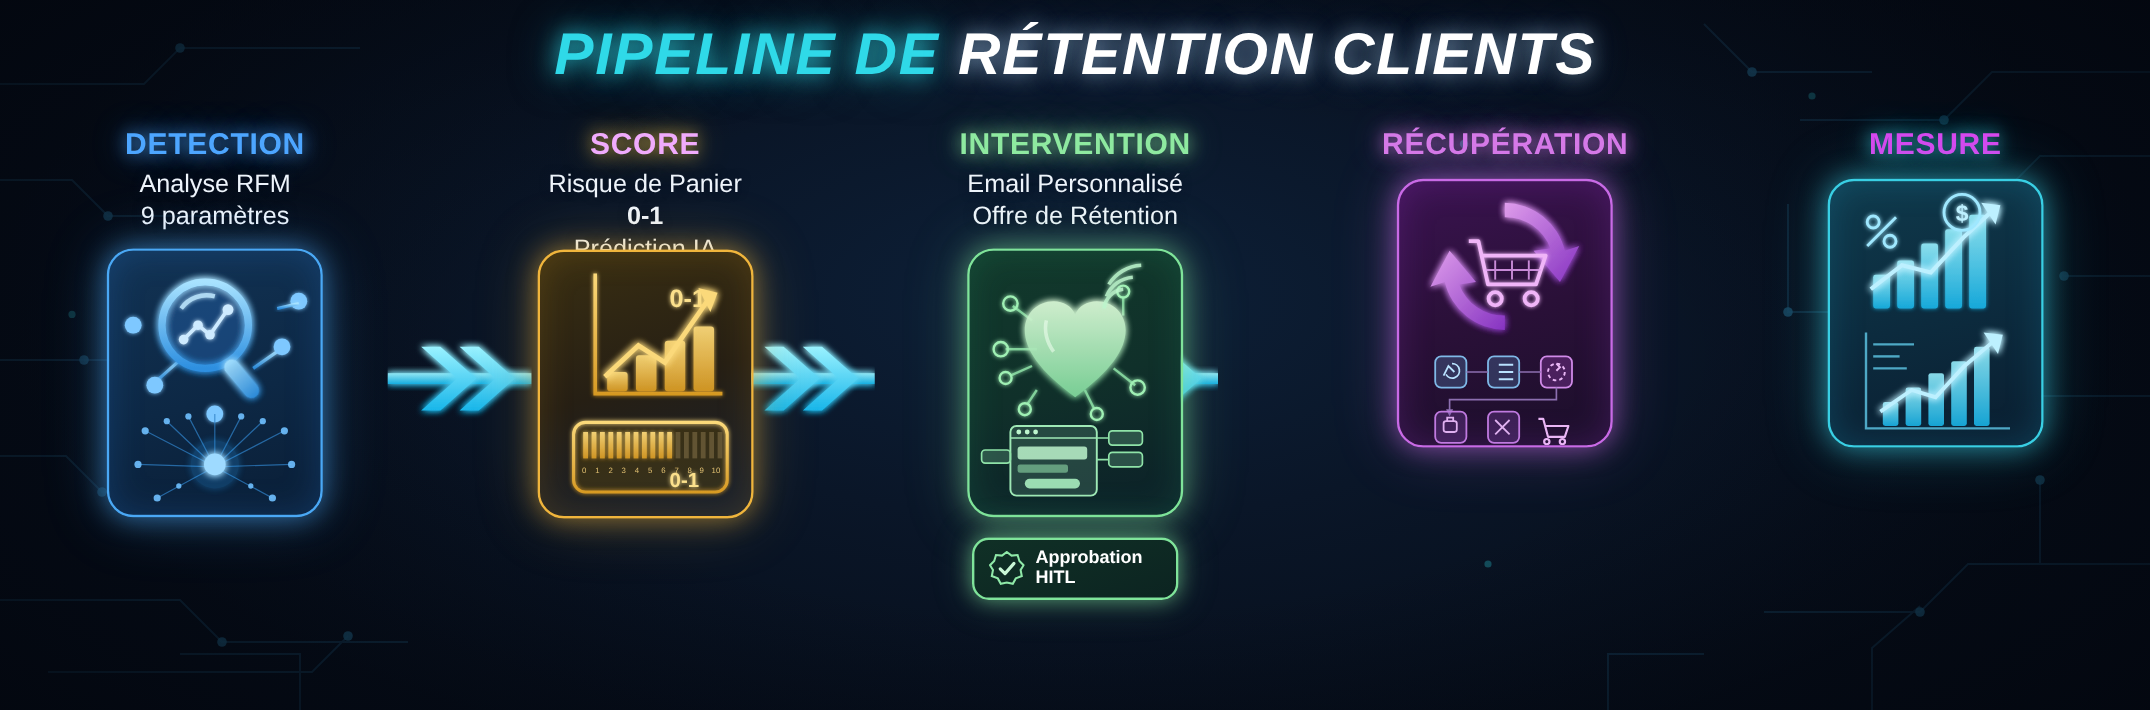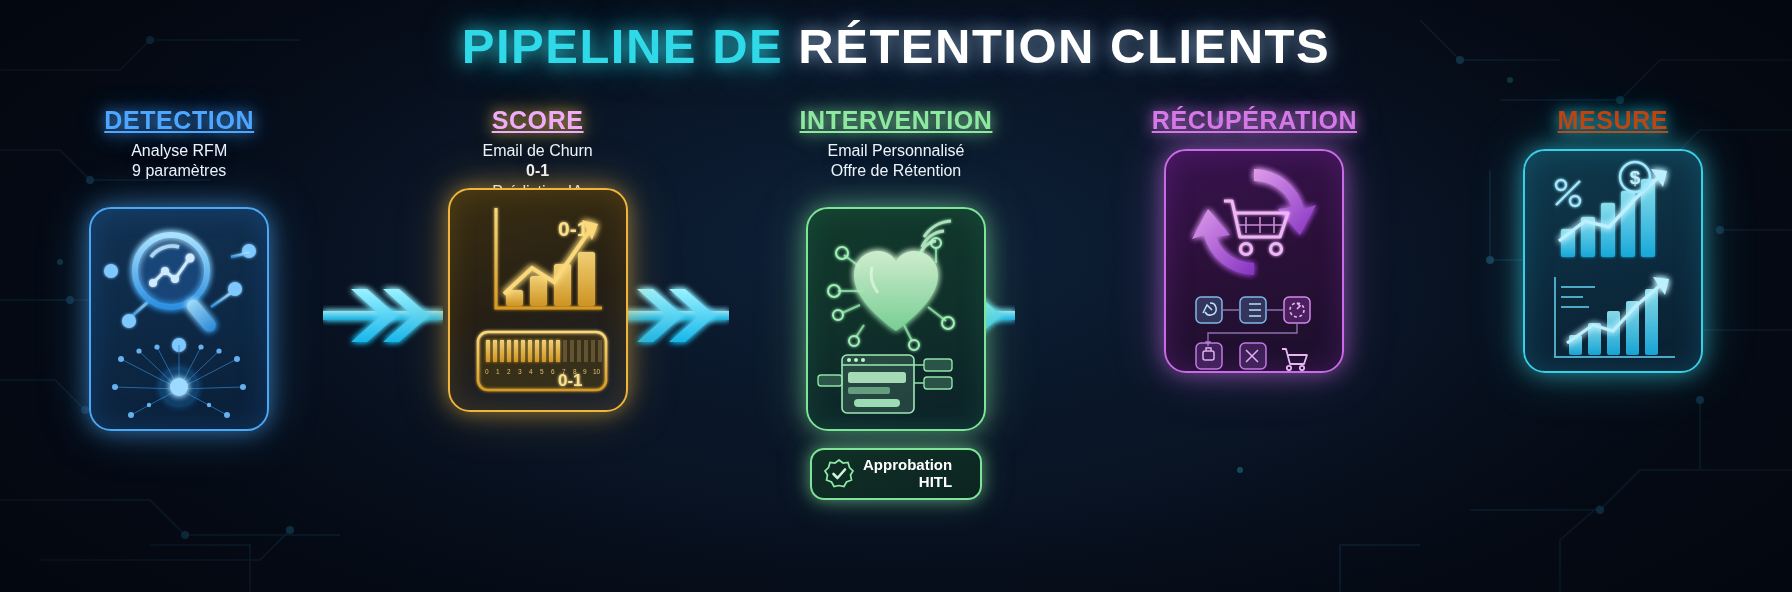--- a/index.html
+++ b/index.html
@@ -14,32 +14,32 @@
   
   .bg-base{position:absolute;inset:0;
     background:
       radial-gradient(ellipse 50% 70% at 50% 42%, #0d2038 0%, #0a1628 45%, #060d19 100%);
   }
   .bg-circuit{position:absolute;inset:0;opacity:.55;}
   .bg-vignette{position:absolute;inset:0;
     background:radial-gradient(ellipse 70% 90% at 50% 50%, rgba(0,0,0,0) 40%, rgba(2,5,12,.85) 100%);}
 
   
-  .title-wrap{position:absolute;top:22px;left:0;right:0;text-align:center;z-index:12;}
+  .title-wrap{position:absolute;top:22px;left:0;right:0;text-align:center;z-index:12;font-style:italic;}
   .title{font-size:49px;font-weight:bold;letter-spacing:1.5px;line-height:1;display:inline-block;}
   .t-cyan{color:#2fd9e8;text-shadow:0 0 18px rgba(47,217,232,.85),0 0 38px rgba(47,217,232,.5);}
   .t-white{color:#ffffff;text-shadow:0 0 16px rgba(190,225,255,.55),0 0 34px rgba(120,180,255,.3);}
 
   
   .cols{position:absolute;top:108px;left:0;right:0;height:420px;
         display:flex;z-index:10;}
   .col{flex:1 1 0;position:relative;display:flex;flex-direction:column;align-items:center;}
 
-  .col-head{font-size:25px;font-weight:bold;letter-spacing:.6px;line-height:1;margin-bottom:8px;text-decoration:underline;}
-  .col-sub{font-size:16px;color:#eef4fb;line-height:1.28;text-align:center;font-weight:400;
+  .col-head{font-size:25px;font-weight:bold;letter-spacing:.6px;line-height:1;margin-bottom:8px;}
+  .col-sub{font-size:21px;color:#eef4fb;line-height:1.28;text-align:center;font-weight:400;
            text-shadow:0 0 8px rgba(10,20,40,.9);}
   .subs{min-height:58px;}
 
   
   .card{position:relative;width:176px;height:220px;border-radius:22px;margin-top:8px;
         border:2.5px solid;overflow:hidden;}
 
   
   .c-blue{border-color:#4aa8f5;background:linear-gradient(165deg,#123354 0%,#0d2845 55%,#0a1e36 100%);
           box-shadow:0 0 22px rgba(74,168,245,.55),0 0 52px rgba(74,168,245,.28),inset 0 0 28px rgba(40,120,210,.25);}
@@ -55,21 +55,21 @@
   .card svg{position:absolute;inset:0;width:100%;height:100%;}
 
   
   .arrow-layer{position:absolute;top:108px;left:0;right:0;height:420px;z-index:9;pointer-events:none;}
   .arrow{position:absolute;top:173px;width:120px;height:70px;}
 
   
   .hitl{position:absolute;top:340px;width:172px;height:52px;border-radius:14px;
         border:2.5px solid #7fe49a;background:linear-gradient(160deg,#103026 0%,#0c2421 100%);
         box-shadow:0 0 16px rgba(127,228,154,.55),0 0 34px rgba(127,228,154,.25);
-        display:flex;align-items:center;gap:9px;padding:0 12px;box-sizing:border-box;z-index:13;text-align:right;}
+        display:flex;align-items:center;gap:9px;padding:0 12px;box-sizing:border-box;z-index:13;}
   .hitl-txt{color:#ffffff;font-size:15px;font-weight:bold;line-height:1.12;}
   .seal{flex:0 0 auto;width:30px;height:30px;}
 </style>
 </head>
 <body>
 
 <div id="stage">
 
   <div class="bg-base"></div>
 
@@ -254,21 +254,21 @@
           </g>
           <circle cx="88" cy="178" r="9" fill="#bfeaff" filter="url(#gl)"></circle>
           <circle cx="88" cy="178" r="20" fill="#2aa6ff" opacity=".22" filter="url(#gl)"></circle>
         </svg>
       </div>
     </div>
 
     <div class="col">
       <div class="col-head" style="color:#f0abfc;text-shadow:0 0 14px rgba(243,196,74,.85),0 0 30px rgba(243,196,74,.45)">SCORE</div>
       <div class="subs">
-        <div class="col-sub">Email de Churn</div>
+        <div class="col-sub">Risque de Panier</div>
         <div class="col-sub" style="font-weight:bold">0-1</div>
         <div class="col-sub">Prédiction IA</div>
       </div>
       <div class="card c-gold" style="margin-top:-14px">
         <svg viewBox="0 0 176 220">
           <g stroke="url(#goldGrad)" stroke-width="3" fill="none" filter="url(#gls)">
             <path d="M46,18 V118 H152"></path>
           </g>
           <g stroke="url(#goldGrad)" stroke-width="2.4" filter="url(#gls)">
             <line x1="30" y1="34" x2="38" y2="34"></line>
@@ -454,21 +454,21 @@
           <g stroke="#e9b6f5" stroke-width="1.8" fill="none" stroke-linejoin="round">
             <path d="M116,198 l4,0 l4,15 l14,0 l3,-9 l-20,0"></path>
             <circle cx="123" cy="217" r="2.2"></circle>
               <circle cx="136" cy="217" r="2.2"></circle>
           </g>
         </svg>
       </div>
     </div>
 
     <div class="col">
-      <div class="col-head" style="color:#c2410c;text-shadow:0 0 14px rgba(63,216,232,.85),0 0 30px rgba(63,216,232,.45)">MESURE</div>
+      <div class="col-head" style="color:#d946ef;text-shadow:0 0 14px rgba(63,216,232,.85),0 0 30px rgba(63,216,232,.45)">MESURE</div>
       <div class="card c-cyan">
         <svg viewBox="0 0 176 220">
           <g fill="url(#cyGrad)" opacity=".9" filter="url(#gls)">
             <rect x="36" y="78" width="14" height="28" rx="2"></rect>
             <rect x="56" y="66" width="14" height="40" rx="2"></rect>
             <rect x="76" y="52" width="14" height="54" rx="2"></rect>
             <rect x="96" y="40" width="14" height="66" rx="2"></rect>
             <rect x="116" y="28" width="14" height="78" rx="2"></rect>
           </g>
           <polyline points="34,90 60,70 84,76 112,46 136,24" stroke="#bdf0ff" stroke-width="3.4" fill="none" filter="url(#gl)"></polyline>

